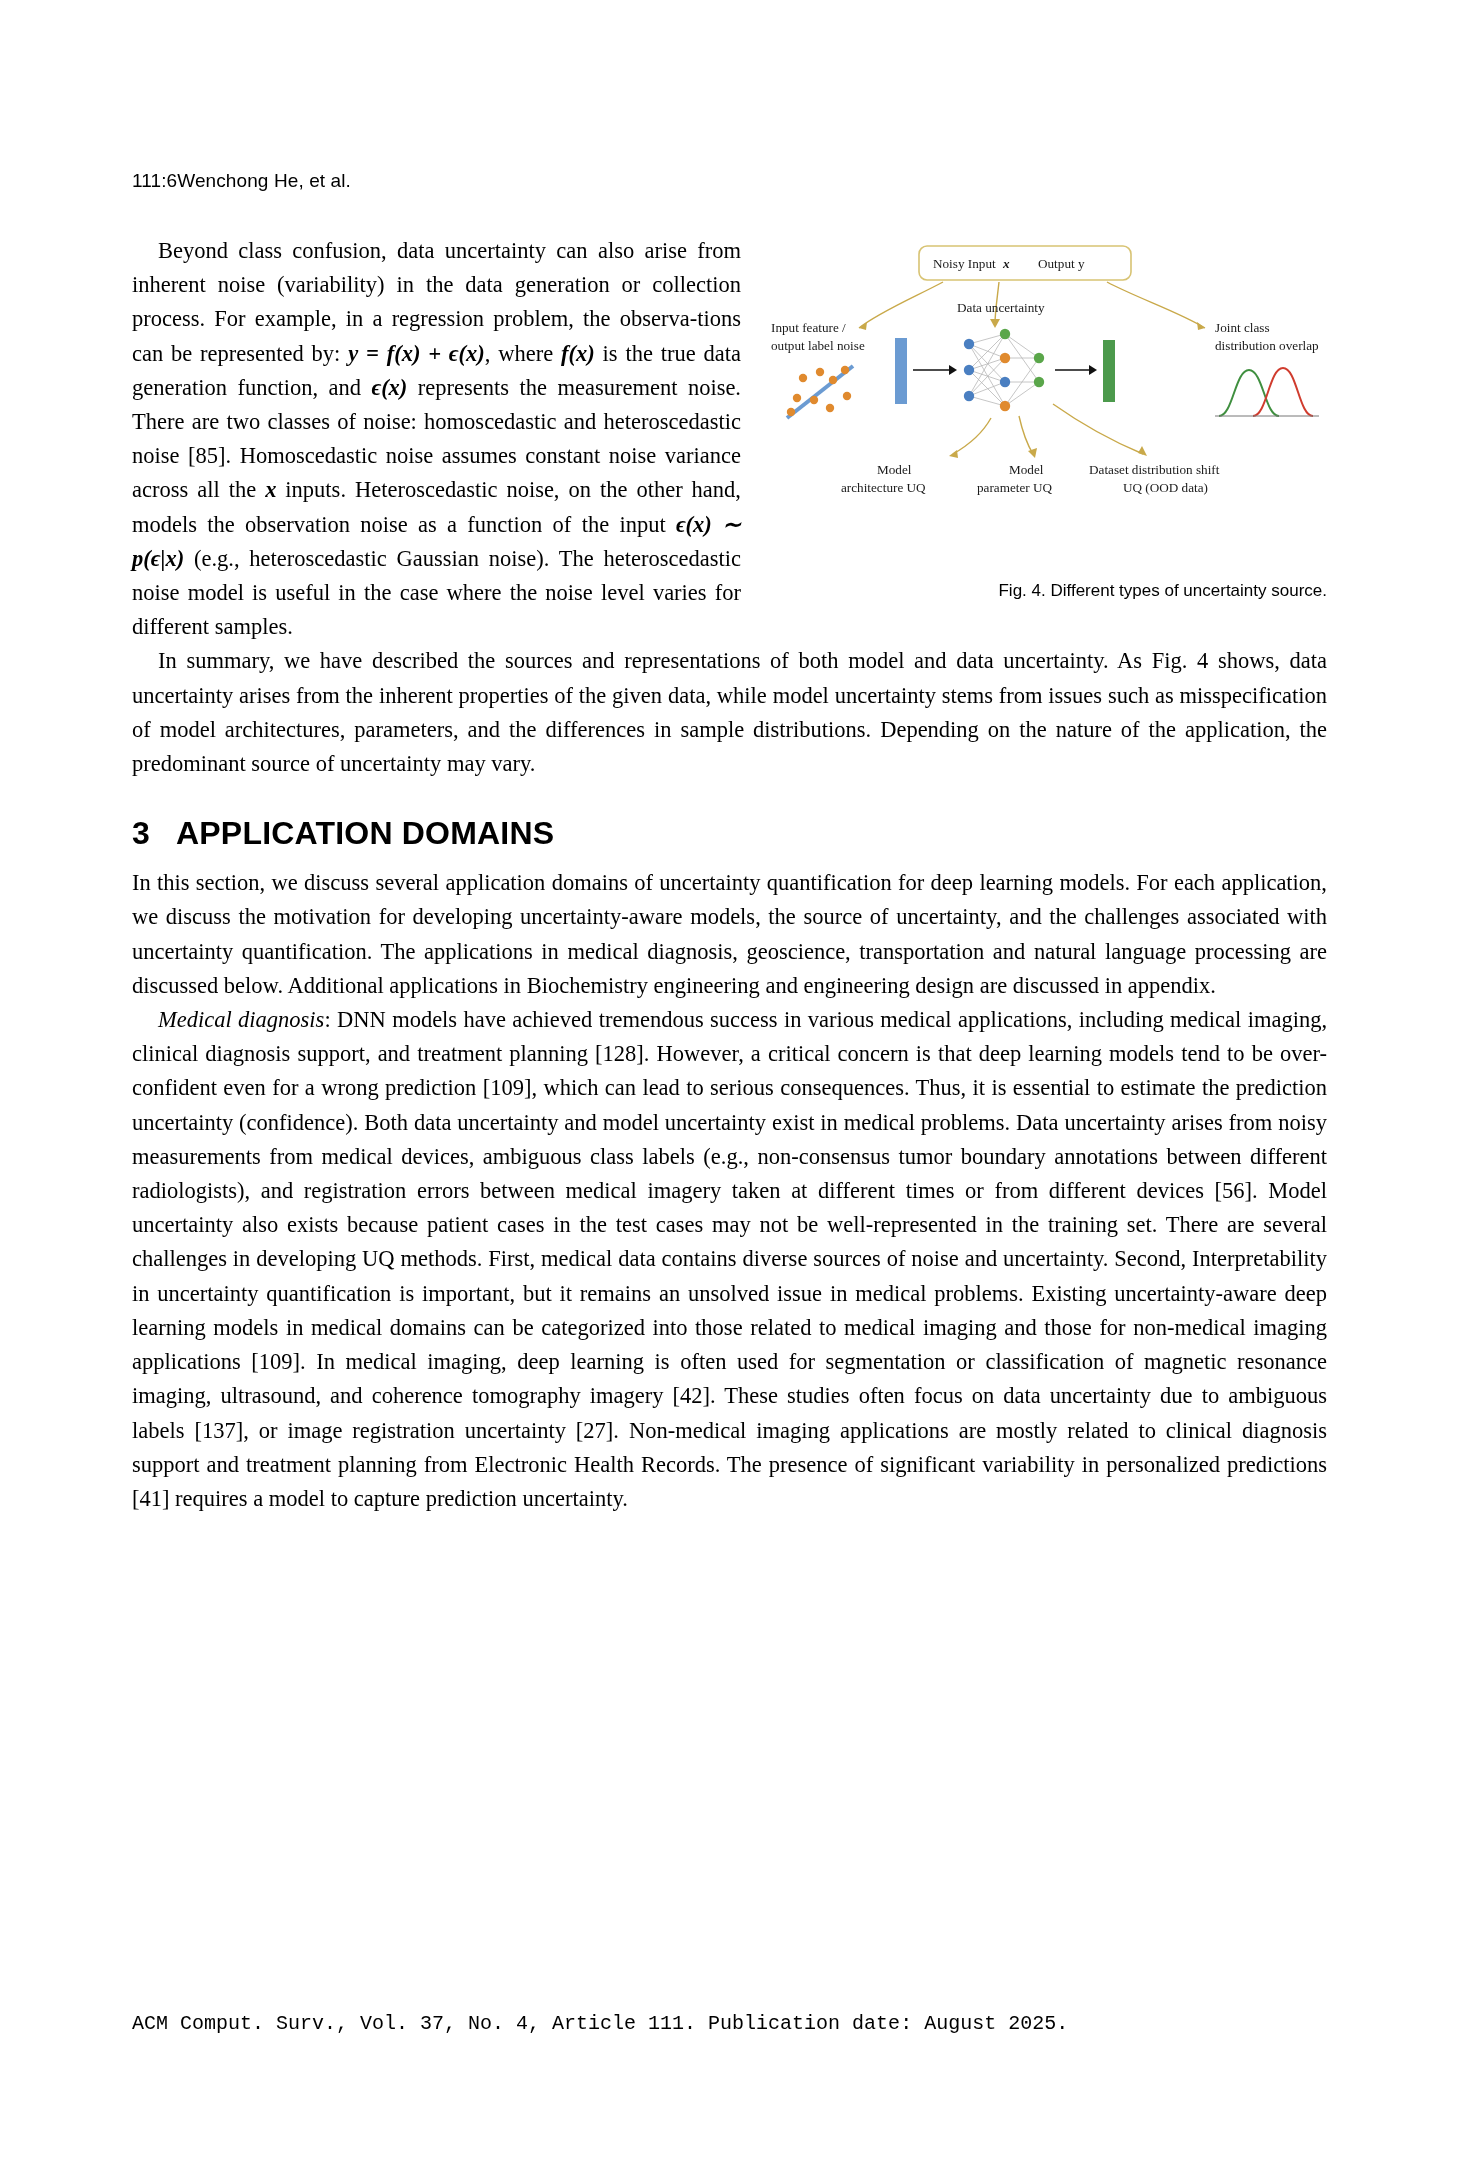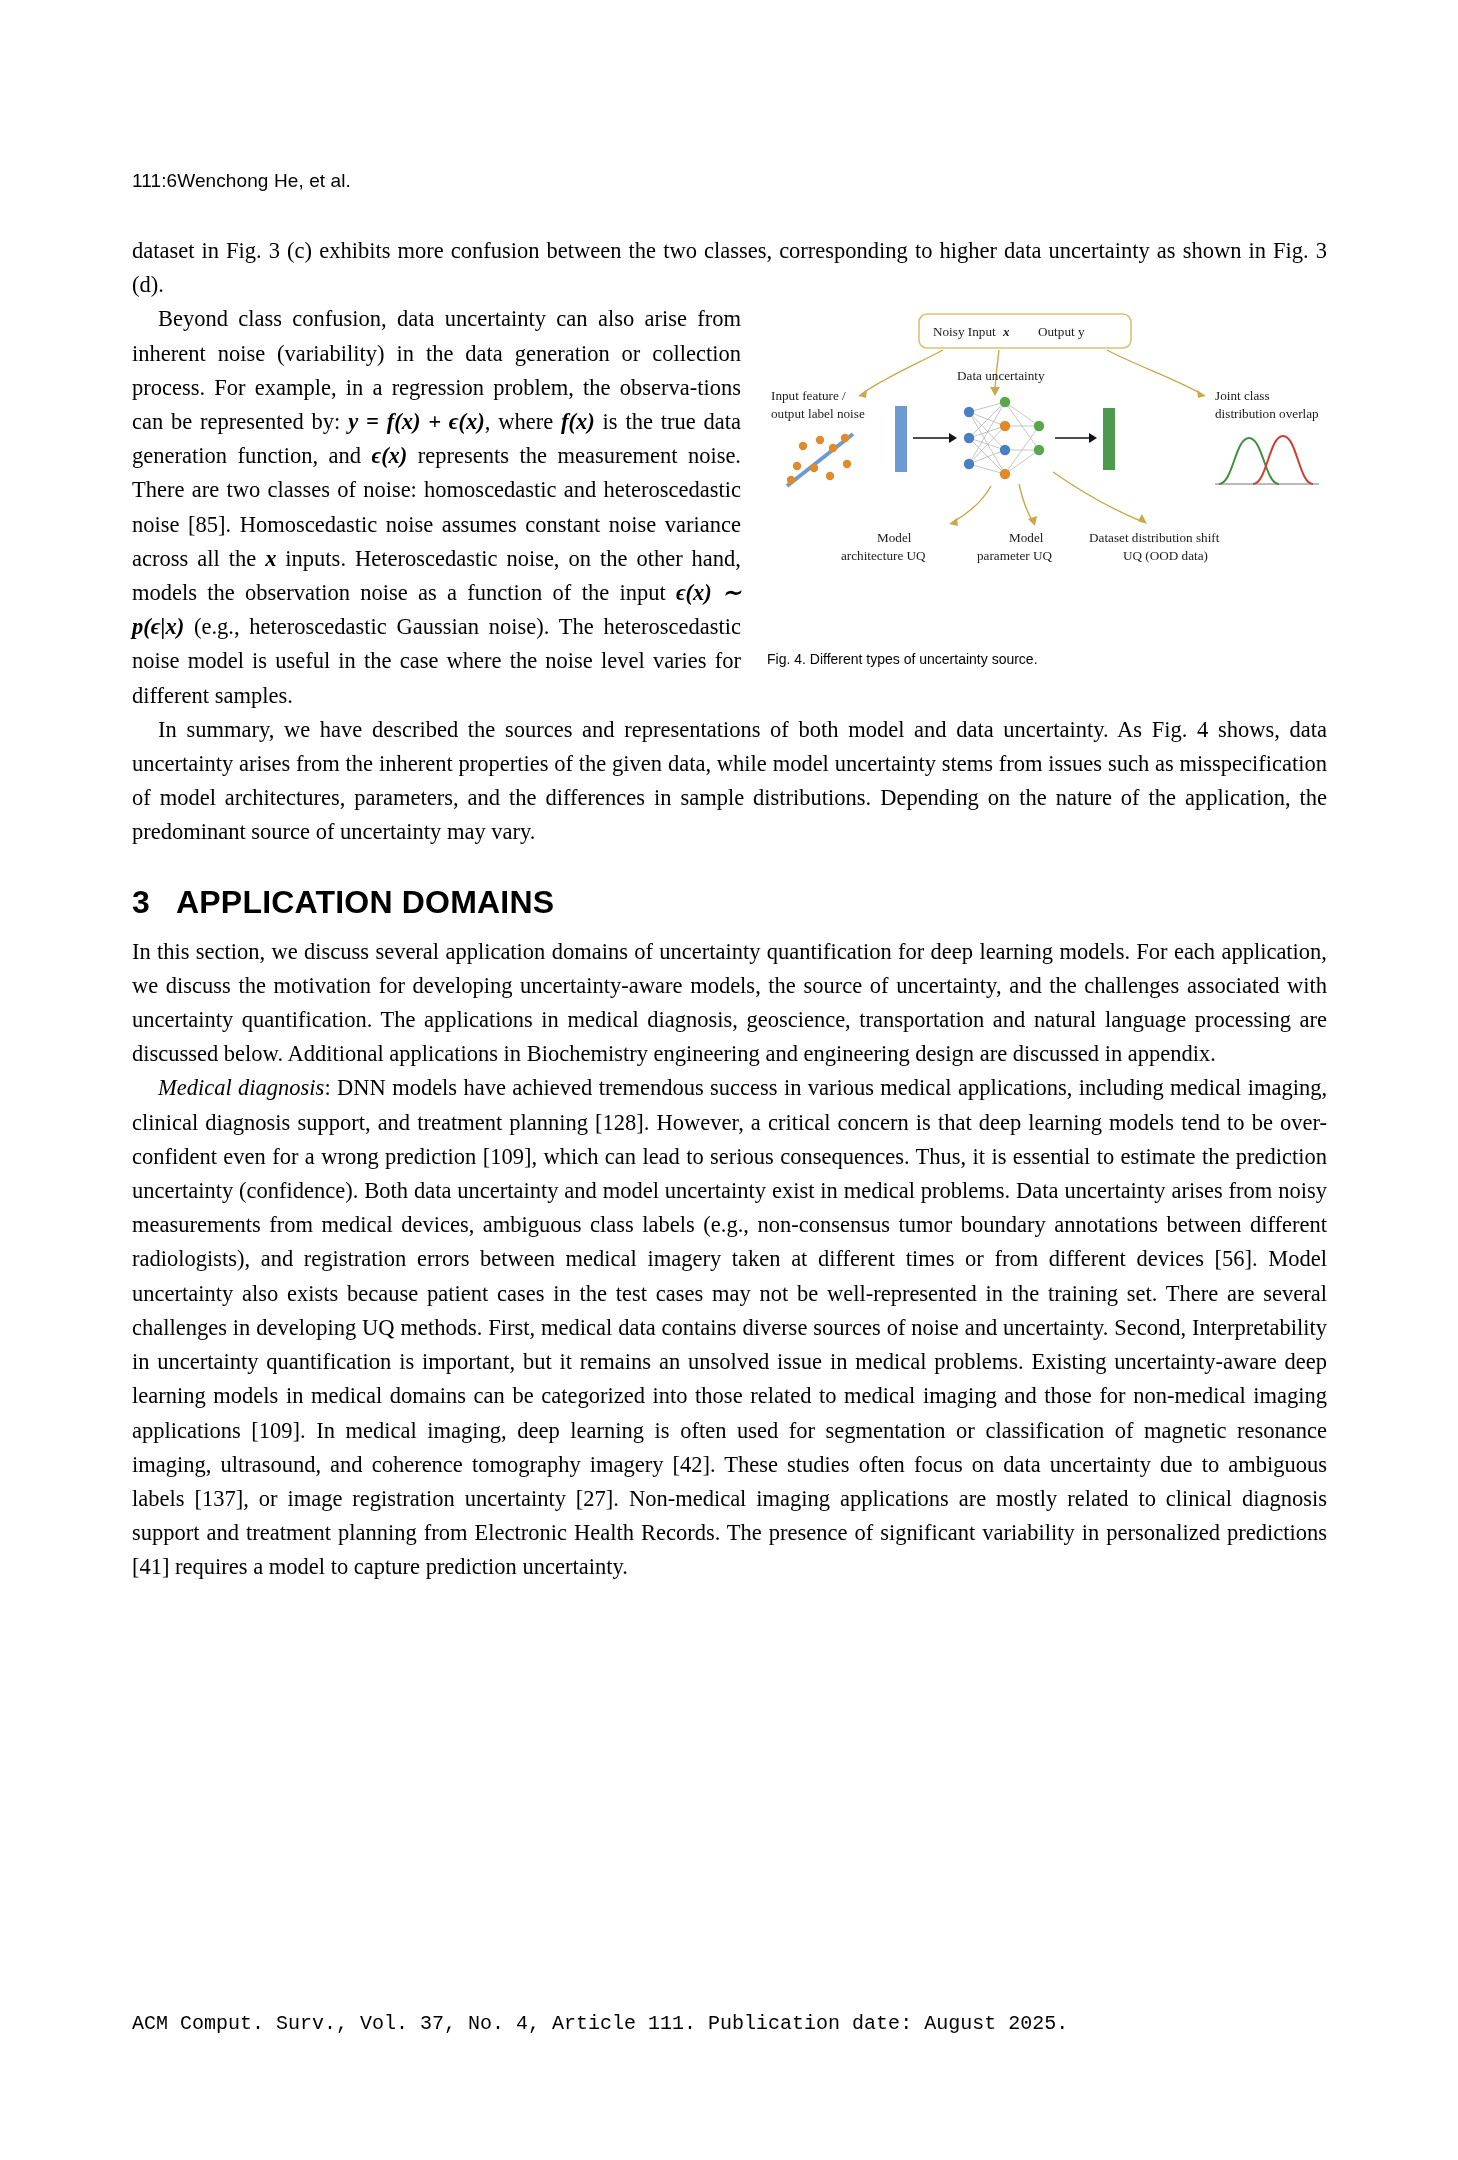--- a/index.html
+++ b/index.html
@@ -60,22 +60,22 @@
     width: 560px;
     margin: 6px 0 8px 26px;
   }
   .figbox {
     position: relative;
     width: 560px;
     height: 330px;
   }
   .figcaption {
     font-family: "Liberation Sans", sans-serif;
-    font-size: 14px;
-    text-align: left;
+    font-size: 17px;
+    text-align: right;
     margin-top: 8px;
     line-height: 26px;
   }
 
   
   h2.section {
     font-family: "Liberation Sans", sans-serif;
     font-size: 32px;
     font-weight: bold;
     margin: 34px 0 14px 0;
@@ -107,21 +107,20 @@
 
 <div class="page">
 
   <div class="content">
 
     <div class="runhead">
       <span>111:6</span>
       <span>Wenchong He, et al.</span>
     </div>
 
-    <p class="body"><span>dataset in Fig. 3 (c) exhibits more confusion between the two classes, corresponding to higher data uncertainty as shown in Fig. 3 (d).</span></p>
 
     <div class="wrapblock">
 
       <div class="figure">
         <div class="figbox">
           <svg class="figsvg" width="560" height="330" viewBox="0 0 560 330" xmlns="http://www.w3.org/2000/svg">
 
             <rect x="152" y="6" width="212" height="34" rx="8" ry="8" fill="#ffffff" stroke="#d8c373" stroke-width="1.6"></rect>
             <text class="fg-label" x="166" y="28">
               <tspan>Noisy Input</tspan>

